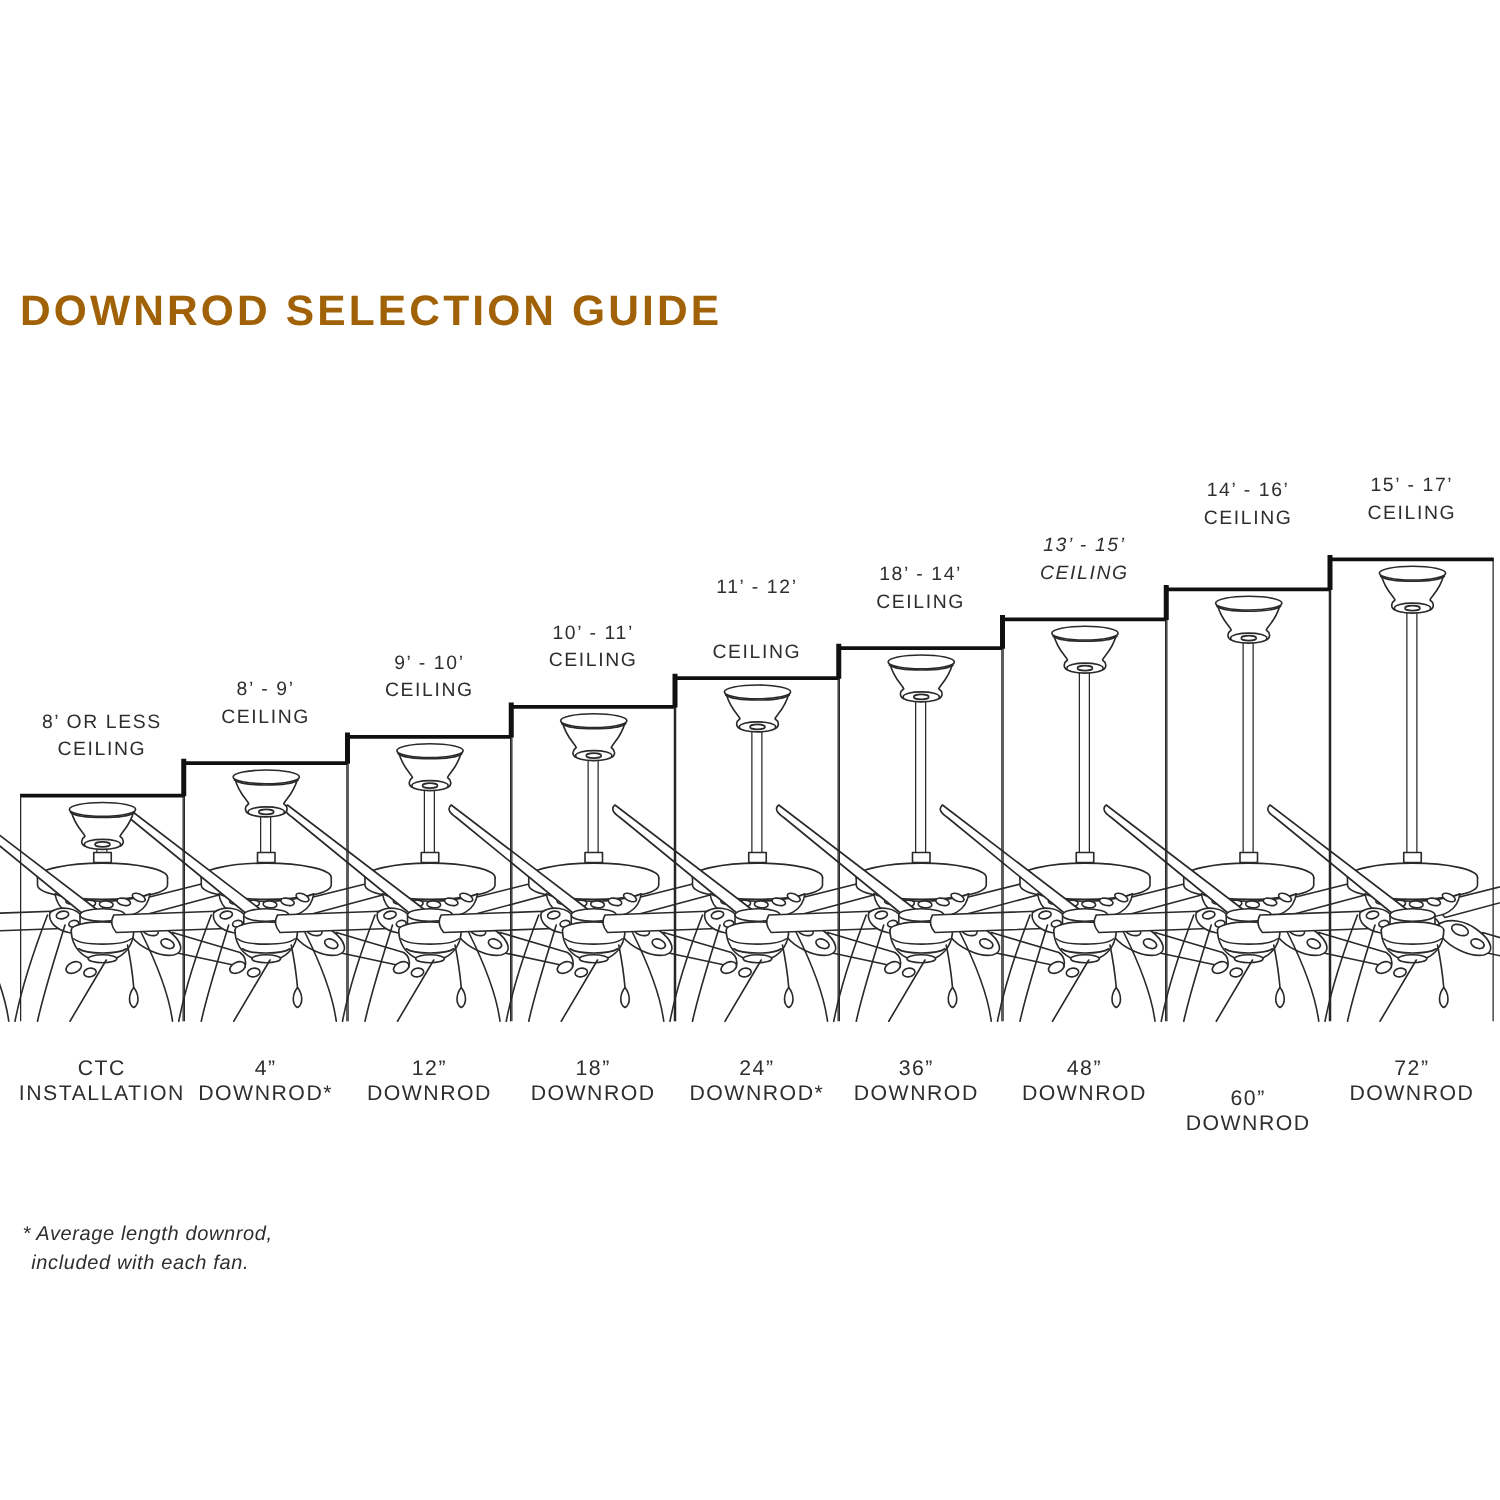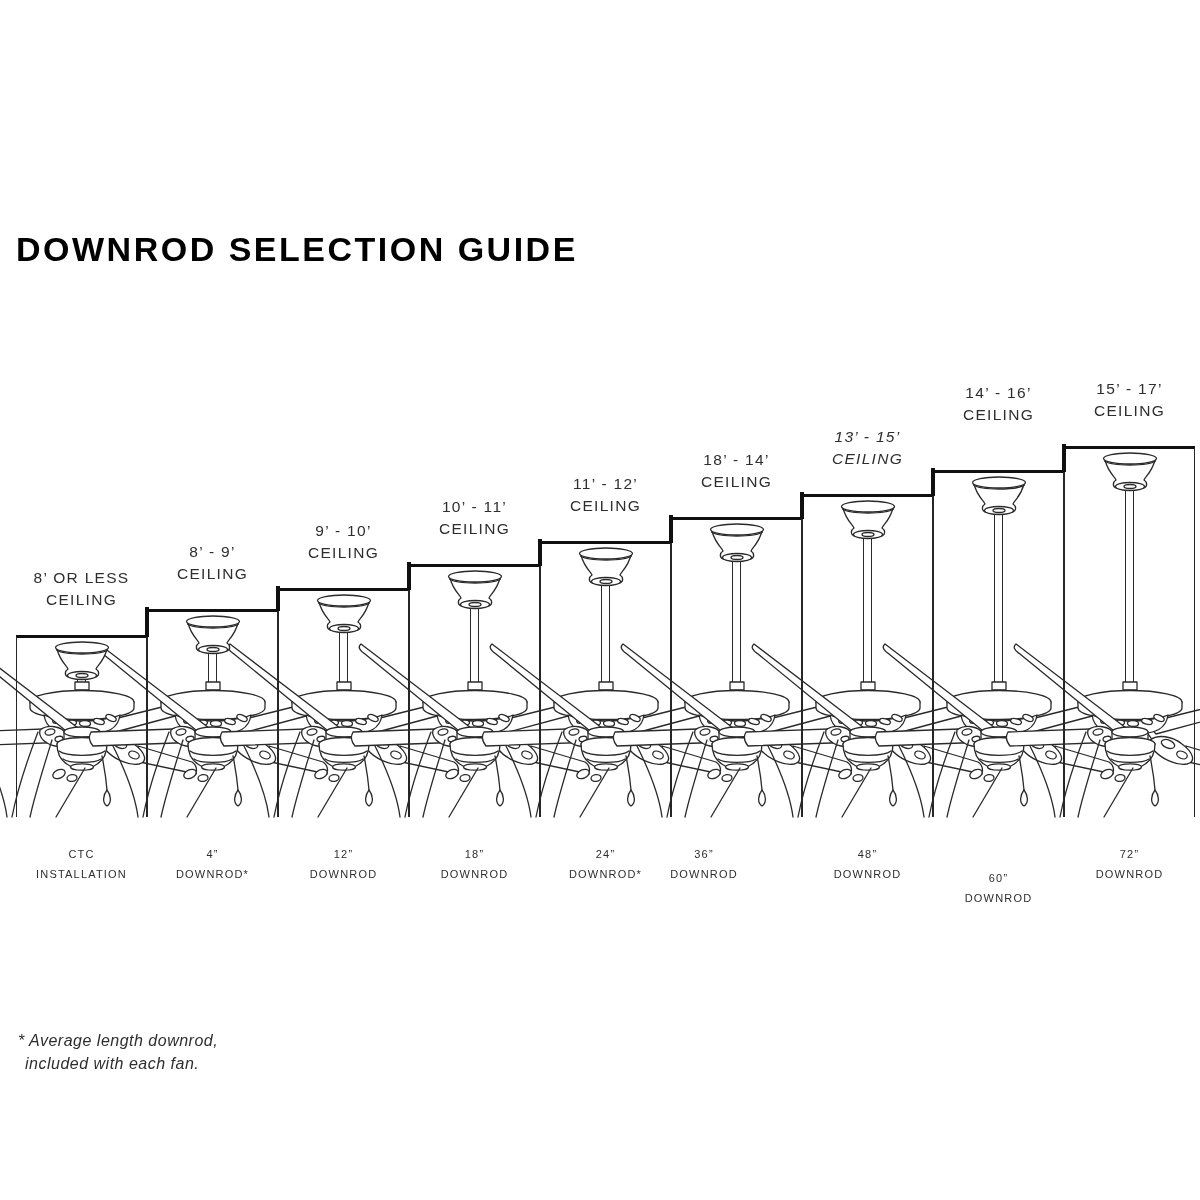--- a/index.html
+++ b/index.html
@@ -5,21 +5,21 @@
   :root{
     --ink:#2a2a2a; --ink2:#262626; --thick:#101010; --text:#2e2e2e; --bg:#ffffff;
   }
   html,body{margin:0;padding:0;}
   body{
     width:1200px;height:1200px;background:var(--bg);overflow:hidden;position:relative;
     font-family:"Liberation Sans", sans-serif;color:var(--text);
   }
   #page-title{
     position:absolute;left:16px;top:209px;font-size:34px;line-height:34px;
-    letter-spacing:2.5px;color:#000000;white-space:nowrap;
+    letter-spacing:2.5px;color:#a16207;white-space:nowrap;
   }
   #page-subtitle{
     position:absolute;left:16px;top:271px;font-size:22px;line-height:29px;
     letter-spacing:0.8px;color:var(--text);
   }
   #diagram{position:absolute;left:0;top:0;width:1200px;height:1200px;}
   .panel-box{
     position:absolute;box-sizing:border-box;background:transparent;z-index:4;
     border-left:1.6px solid var(--ink2);border-right:1.6px solid var(--ink2);
     border-top:3.6px solid var(--thick);
@@ -30,25 +30,25 @@
     border-left:1.5px solid var(--ink);border-right:1.5px solid var(--ink);
   }
   .canopy{position:absolute;z-index:3;overflow:visible;}
   .fanbody{position:absolute;z-index:2;overflow:hidden;}
   .clabel{
     position:absolute;display:flex;flex-direction:column;justify-content:flex-end;
     text-align:center;font-size:15.5px;letter-spacing:1.3px;line-height:22px;
     color:var(--text);z-index:6;white-space:nowrap;
   }
   .dlabel{
-    position:absolute;text-align:center;font-size:11px;letter-spacing:1.2px;
+    position:absolute;text-align:center;font-size:17px;letter-spacing:1.2px;
     line-height:19.5px;color:var(--text);z-index:6;white-space:nowrap;
   }
   #footnote{
-    position:absolute;left:18px;top:1013px;font-size:16px;line-height:23px;
+    position:absolute;left:18px;top:960px;font-size:16px;line-height:23px;
     letter-spacing:0.5px;font-style:italic;color:var(--text);
   }
   #footnote .fn2{padding-left:7px;}
   #fan-defs{position:absolute;width:0;height:0;overflow:hidden;}
 </style>
 </head>
 <body>
 
 <svg id="fan-defs" aria-hidden="true">
   <defs>
@@ -184,21 +184,21 @@
     <use href="#sym-canopy"></use>
   </svg>
   <svg class="fanbody" viewBox="0 -52 260 182" style="left: 344.5px; top: 636px; width: 260px; height: 182px;">
     <use href="#sym-body"></use>
   </svg>
   <div class="dlabel" style="left: 394.5px; top: 845px; width: 160px; height: 42px;">
     <span class="d1">18”</span><br>
     <span class="d2">DOWNROD</span>
   </div>
 
-  <div class="clabel" style="left: 525.5px; top: 471px; width: 160px; height: 46px;">
+  <div class="clabel" style="left: 525.5px; top: 487px; width: 160px; height: 46px; gap: 30px;">
     <span class="c1">11’ - 12’</span>
     <span class="c2">CEILING</span>
   </div>
   <div class="panel-box" style="left: 540px; top: 541px; width: 131px; height: 276px;"></div>
   <div class="step" style="left: 538px; top: 539px; width: 4px; height: 27px;"></div>
   <div class="rod" style="left: 601px; top: 581px; width: 9px; height: 113px;"></div>
   <svg class="canopy" viewBox="0 0 70 40" style="left: 570.5px; top: 547px; width: 70px; height: 40px;">
     <use href="#sym-canopy"></use>
   </svg>
   <svg class="fanbody" viewBox="0 -52 260 182" style="left: 475.5px; top: 636px; width: 260px; height: 182px;">
@@ -215,21 +215,21 @@
   </div>
   <div class="panel-box" style="left: 671px; top: 517px; width: 131px; height: 300px;"></div>
   <div class="step" style="left: 669px; top: 515px; width: 4px; height: 28px;"></div>
   <div class="rod" style="left: 732px; top: 557px; width: 9px; height: 137px;"></div>
   <svg class="canopy" viewBox="0 0 70 40" style="left: 701.5px; top: 523px; width: 70px; height: 40px;">
     <use href="#sym-canopy"></use>
   </svg>
   <svg class="fanbody" viewBox="0 -52 260 182" style="left: 606.5px; top: 636px; width: 260px; height: 182px;">
     <use href="#sym-body"></use>
   </svg>
-  <div class="dlabel" style="left: 624px; top: 845px; width: 160px; height: 42px;">
+  <div class="dlabel" style="left: 653px; top: 845px; width: 160px; height: 42px;">
     <span class="d1">36”</span><br>
     <span class="d2">DOWNROD</span>
   </div>
 
   <div class="clabel" style="left: 787.5px; top: 424px; width: 160px; height: 46px; font-style: italic;">
     <span class="c1">13’ - 15’</span>
     <span class="c2">CEILING</span>
   </div>
   <div class="panel-box" style="left: 802px; top: 494px; width: 131px; height: 323px;"></div>
   <div class="step" style="left: 800px; top: 492px; width: 4px; height: 27px;"></div>

